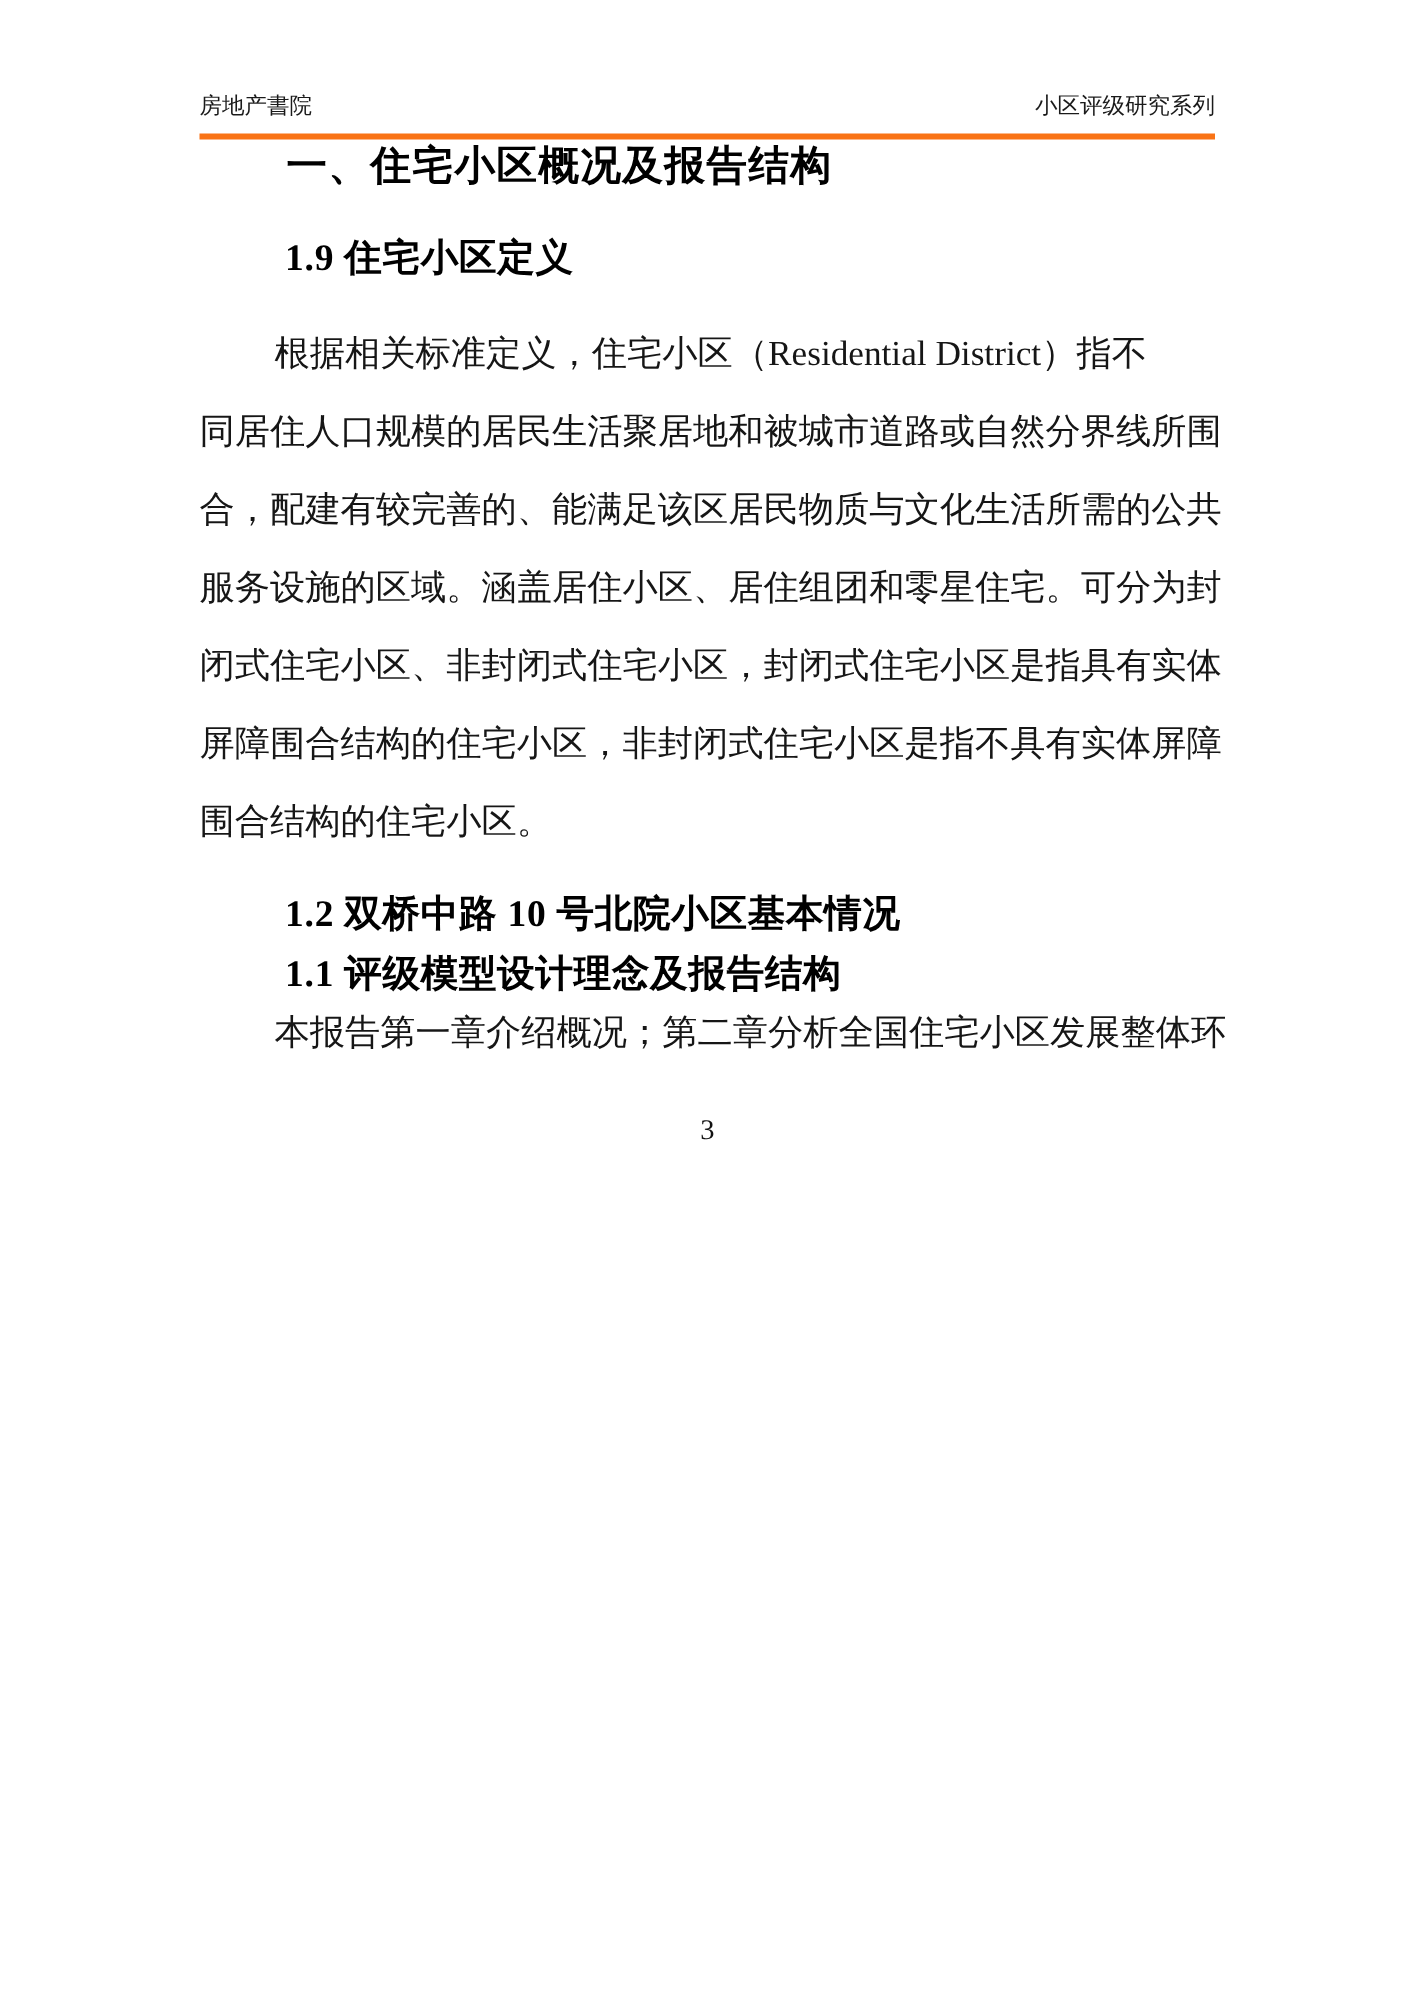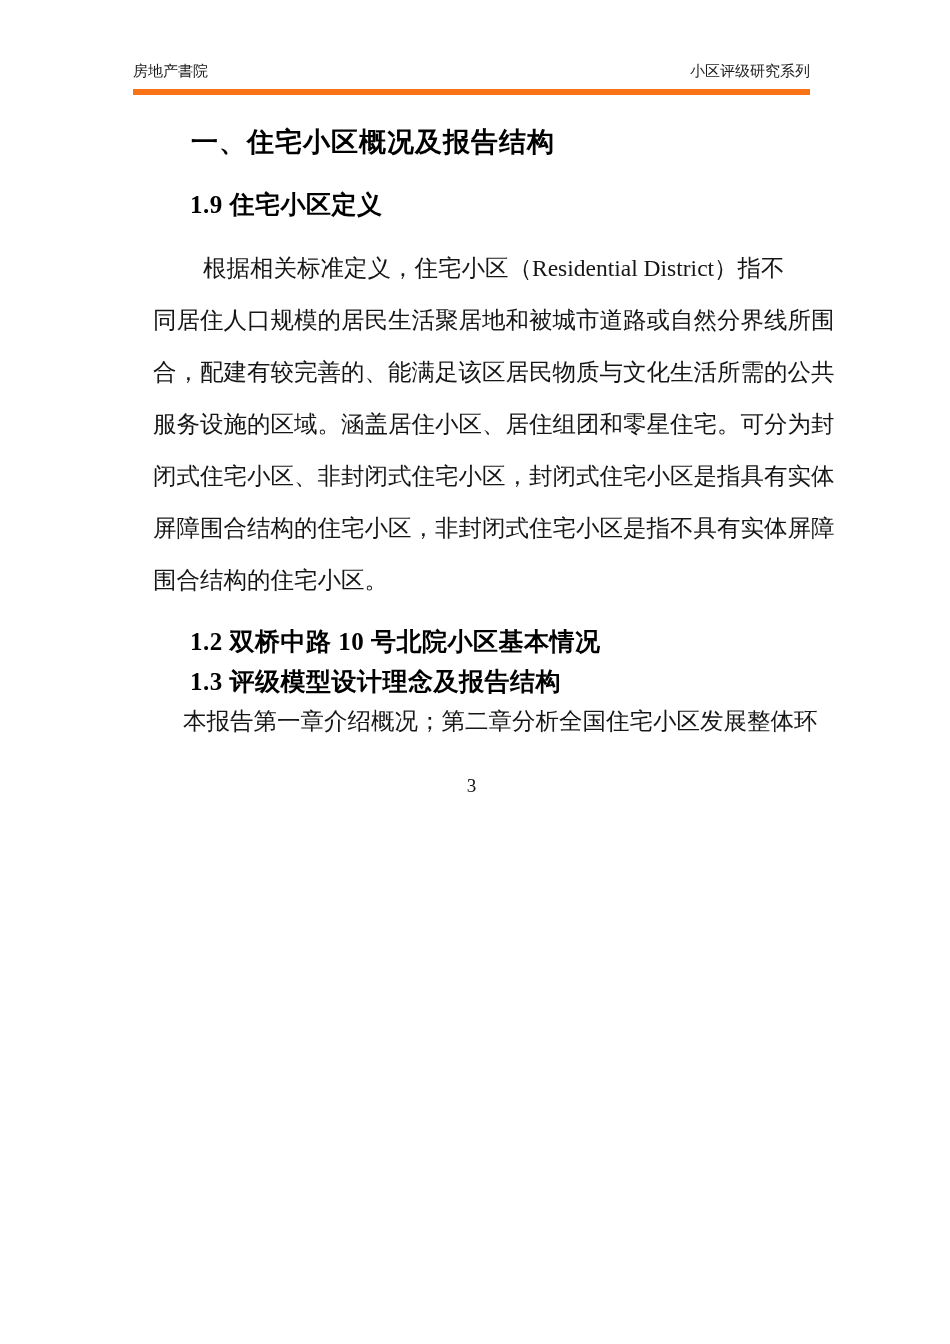--- a/index.html
+++ b/index.html
@@ -14,32 +14,31 @@
     font-family: "Liberation Serif", "DejaVu Serif", serif;
   }
   .content {
     margin-left: 133px;
     width: 677px;
   }
   
   .running-header {
     padding-top: 60px;
     padding-bottom: 7px;
-    border-bottom: 6px solid #f97316;
+    border-bottom: 4px solid #f97316;
     display: flex;
     justify-content: space-between;
     align-items: flex-end;
     font-family: "Liberation Sans", "DejaVu Sans", sans-serif;
     font-size: 15px;
     line-height: 22px;
     color: #1a1a1a;
   }
   
   .doc-title {
-    margin-top: 30px;
     padding-left: 58px;
     font-size: 27px;
     line-height: 34px;
     font-weight: bold;
     color: #000;
     letter-spacing: 1px;
   }
   
   .section-heading {
     padding-left: 57px;
@@ -53,21 +52,21 @@
   .h-12 { margin-top: 22px; }
   .h-13 { margin-top: 12px; }
   
   .para {
     white-space: pre;
     font-size: 23.5px;
     color: #161616;
     text-indent: 50px;
     letter-spacing: 0;
   }
-  .rhythm-52 { line-height: 52px; margin-left: 20px; }
+  .rhythm-52 { line-height: 52px; }
   .rhythm-50 { line-height: 50px; }
   .p1 { margin-top: 23px; }
   .p2 { margin-top: 26px; }
   .p3 { margin-top: 24px; }
   .p4 { margin-top: 0; }
   
   .page-number {
     margin-top: 30px;
     text-align: center;
     font-size: 19px;
@@ -92,19 +91,19 @@
     <div class="para rhythm-52 p1">根据相关标准定义，住宅小区（Residential District）指不
 同居住人口规模的居民生活聚居地和被城市道路或自然分界线所围
 合，配建有较完善的、能满足该区居民物质与文化生活所需的公共
 服务设施的区域。涵盖居住小区、居住组团和零星住宅。可分为封
 闭式住宅小区、非封闭式住宅小区，封闭式住宅小区是指具有实体
 屏障围合结构的住宅小区，非封闭式住宅小区是指不具有实体屏障
 围合结构的住宅小区。</div>
 
     <div class="section-heading h-12">1.2 双桥中路 10 号北院小区基本情况</div>
 
-    <div class="section-heading h-13">1.3 评级模型设计理念及报告结构</div>
+    <div class="section-heading h-13">1.1 评级模型设计理念及报告结构</div>
     <div class="para rhythm-50 p4">本报告第一章介绍概况；第二章分析全国住宅小区发展整体环</div>
 
     <div class="page-number">3</div>
 
   </div>
 </div>
 
 </body></html>

